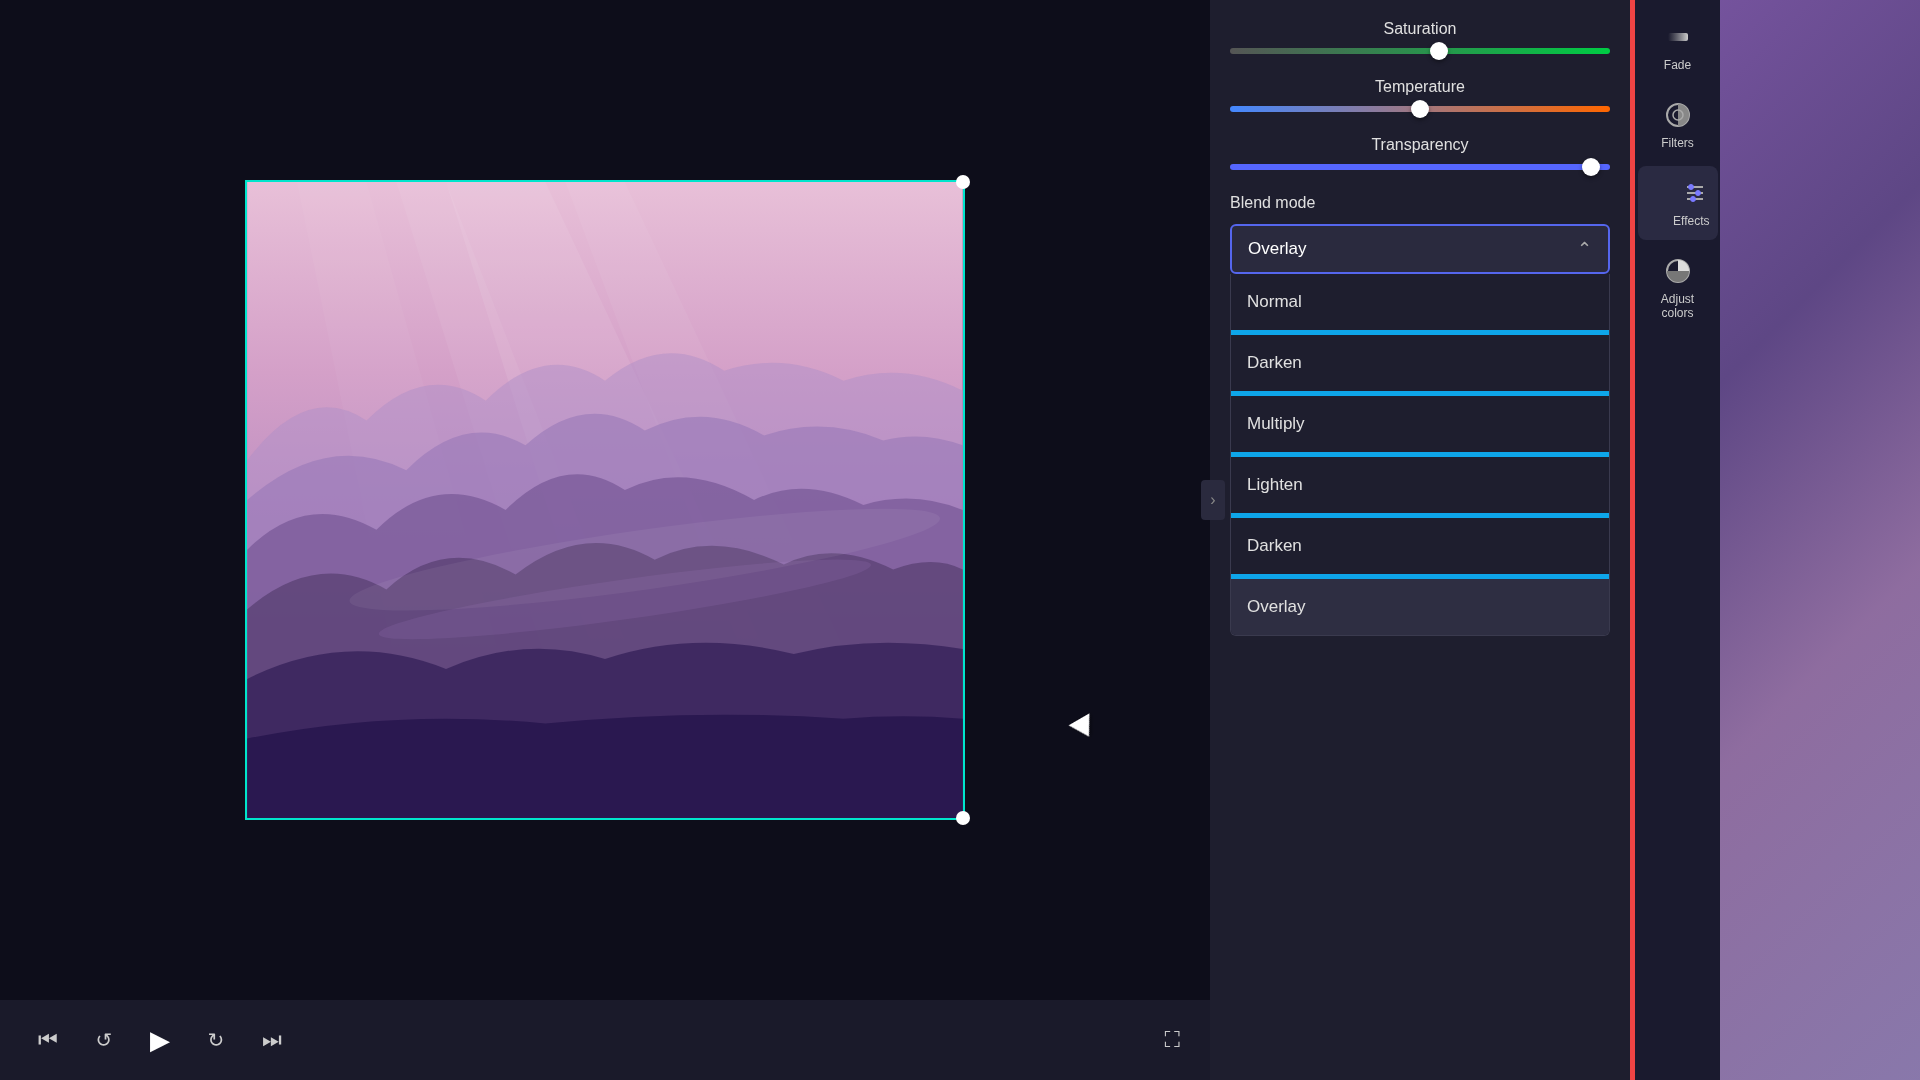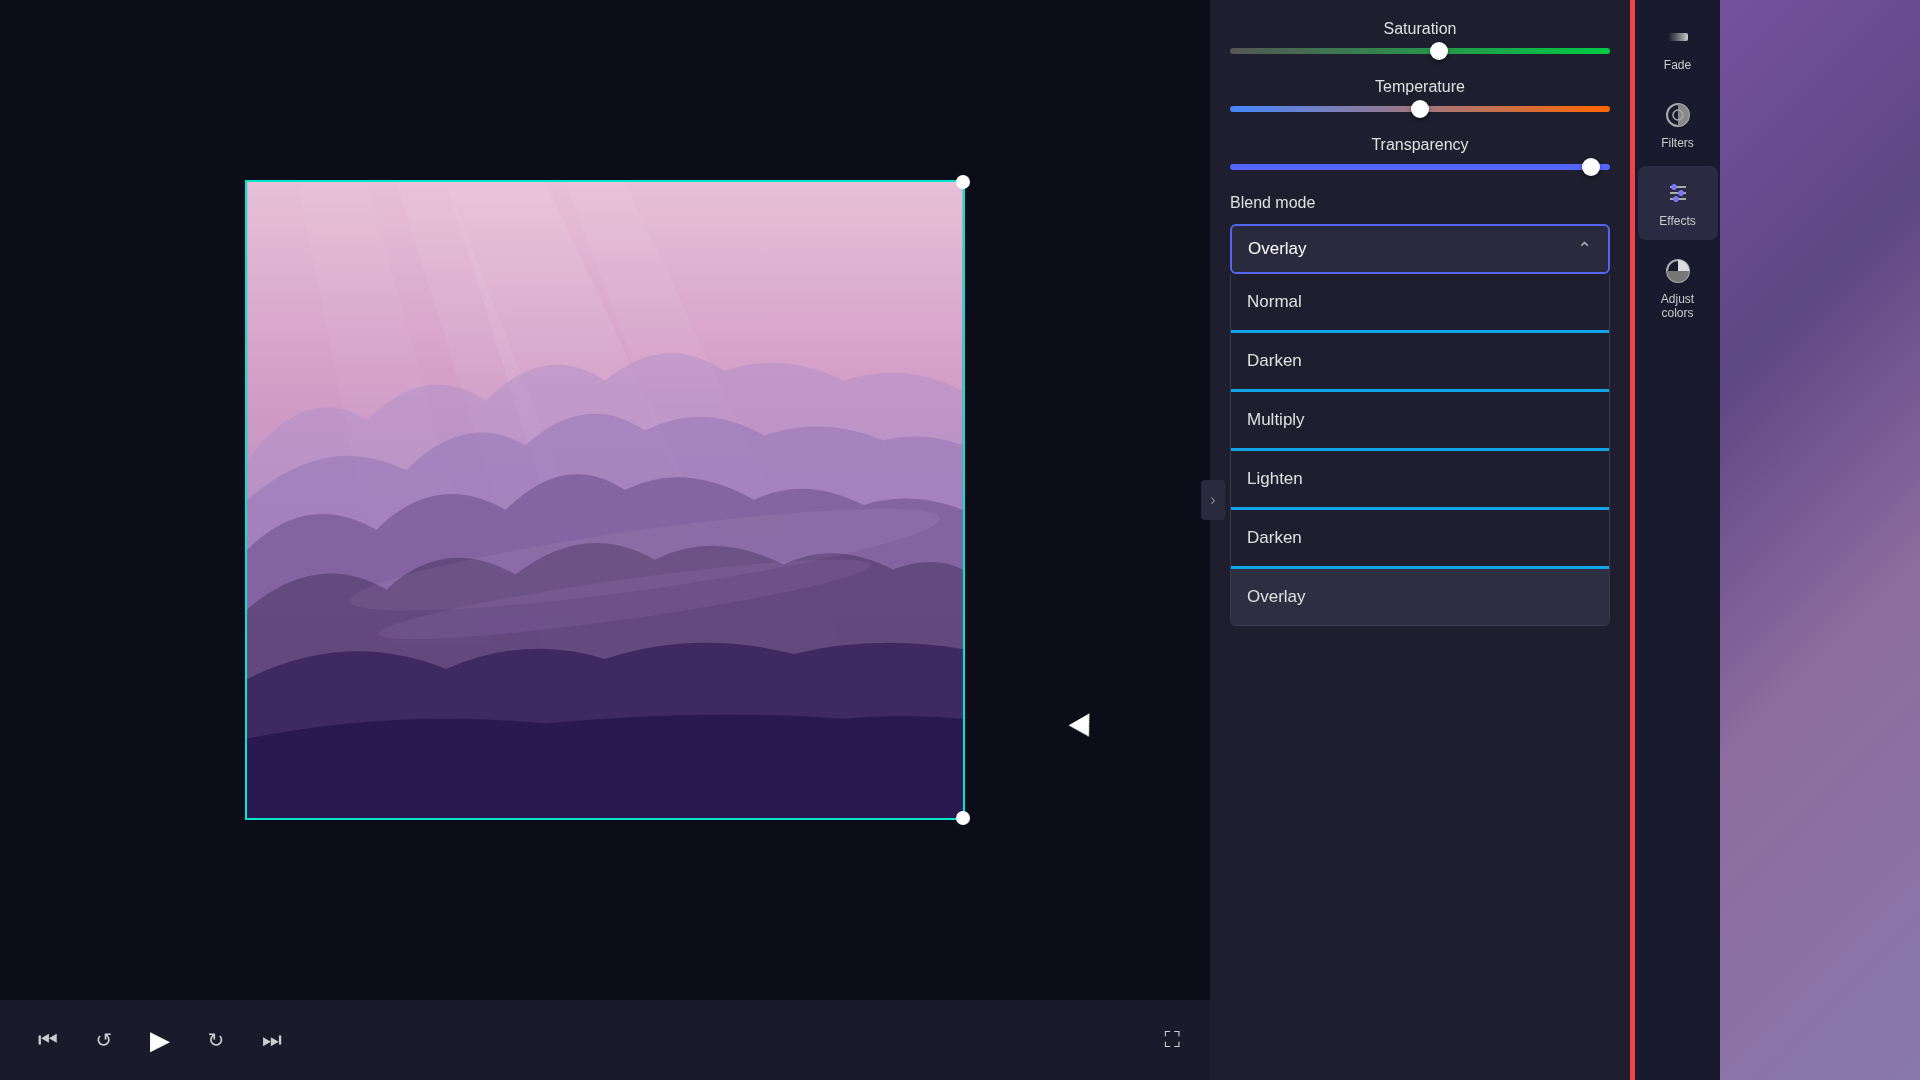--- a/index.html
+++ b/index.html
@@ -228,21 +228,21 @@
       border-radius: 0 0 6px 6px;
       margin-top: 0;
       overflow: hidden;
     }
 
     .dropdown-item {
       padding: 18px 16px;
       color: #e0e0e0;
       font-size: 17px;
       cursor: pointer;
-      border-bottom: 3px solid #0ea5e9;
+      border-bottom: 5px solid #0ea5e9;
       transition: background 0.1s;
     }
 
     .dropdown-item.selected {
       background: #2e2e42;
     }
 
     .dropdown-item:last-child {
       border-bottom: none;
     }
@@ -262,21 +262,21 @@
     .tool-item {
       width: 80px;
       display: flex;
       flex-direction: column;
       align-items: center;
       padding: 12px 8px;
       cursor: pointer;
       border-radius: 8px;
       gap: 6px;
     }
-    .tool-item.active { background: #2a2a42; }
+    .tool-item.active { background: #2a2a42; align-items: flex-end; }
 
     .tool-icon {
       width: 30px;
       height: 30px;
       display: flex;
       align-items: center;
       justify-content: center;
       font-size: 20px;
       color: #ccc;
     }

